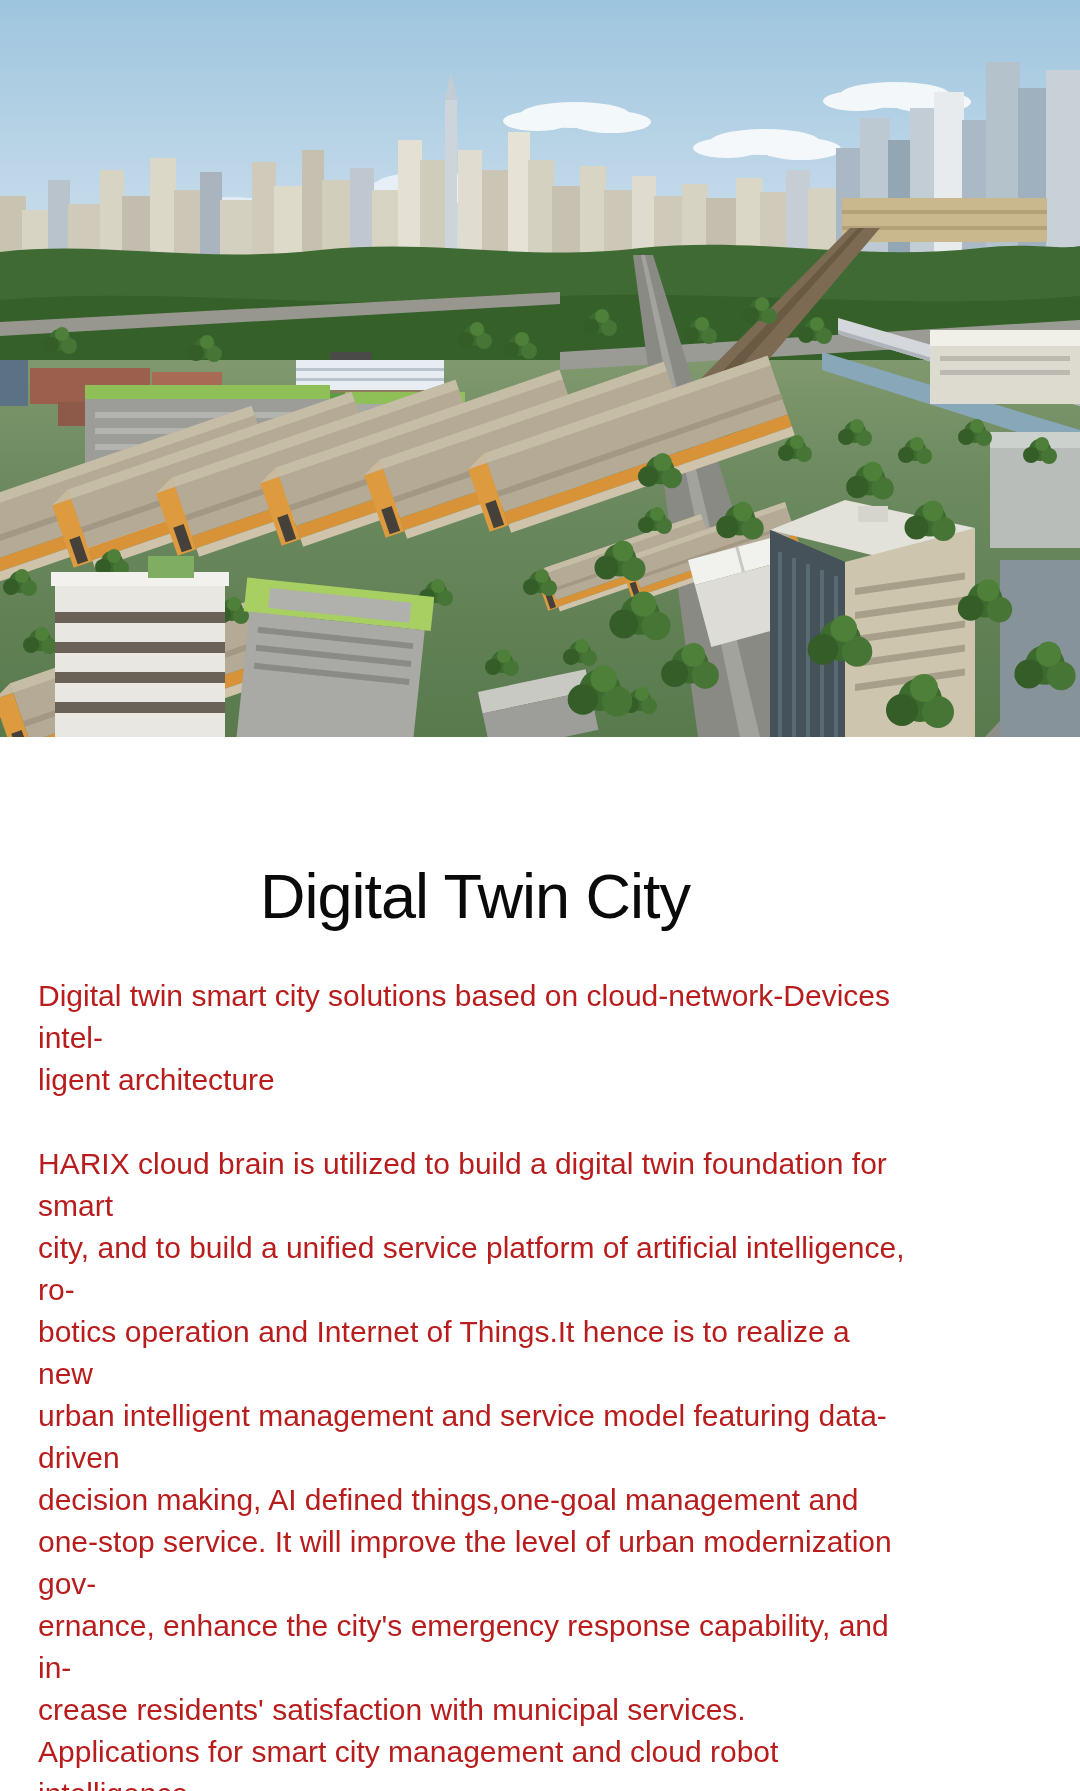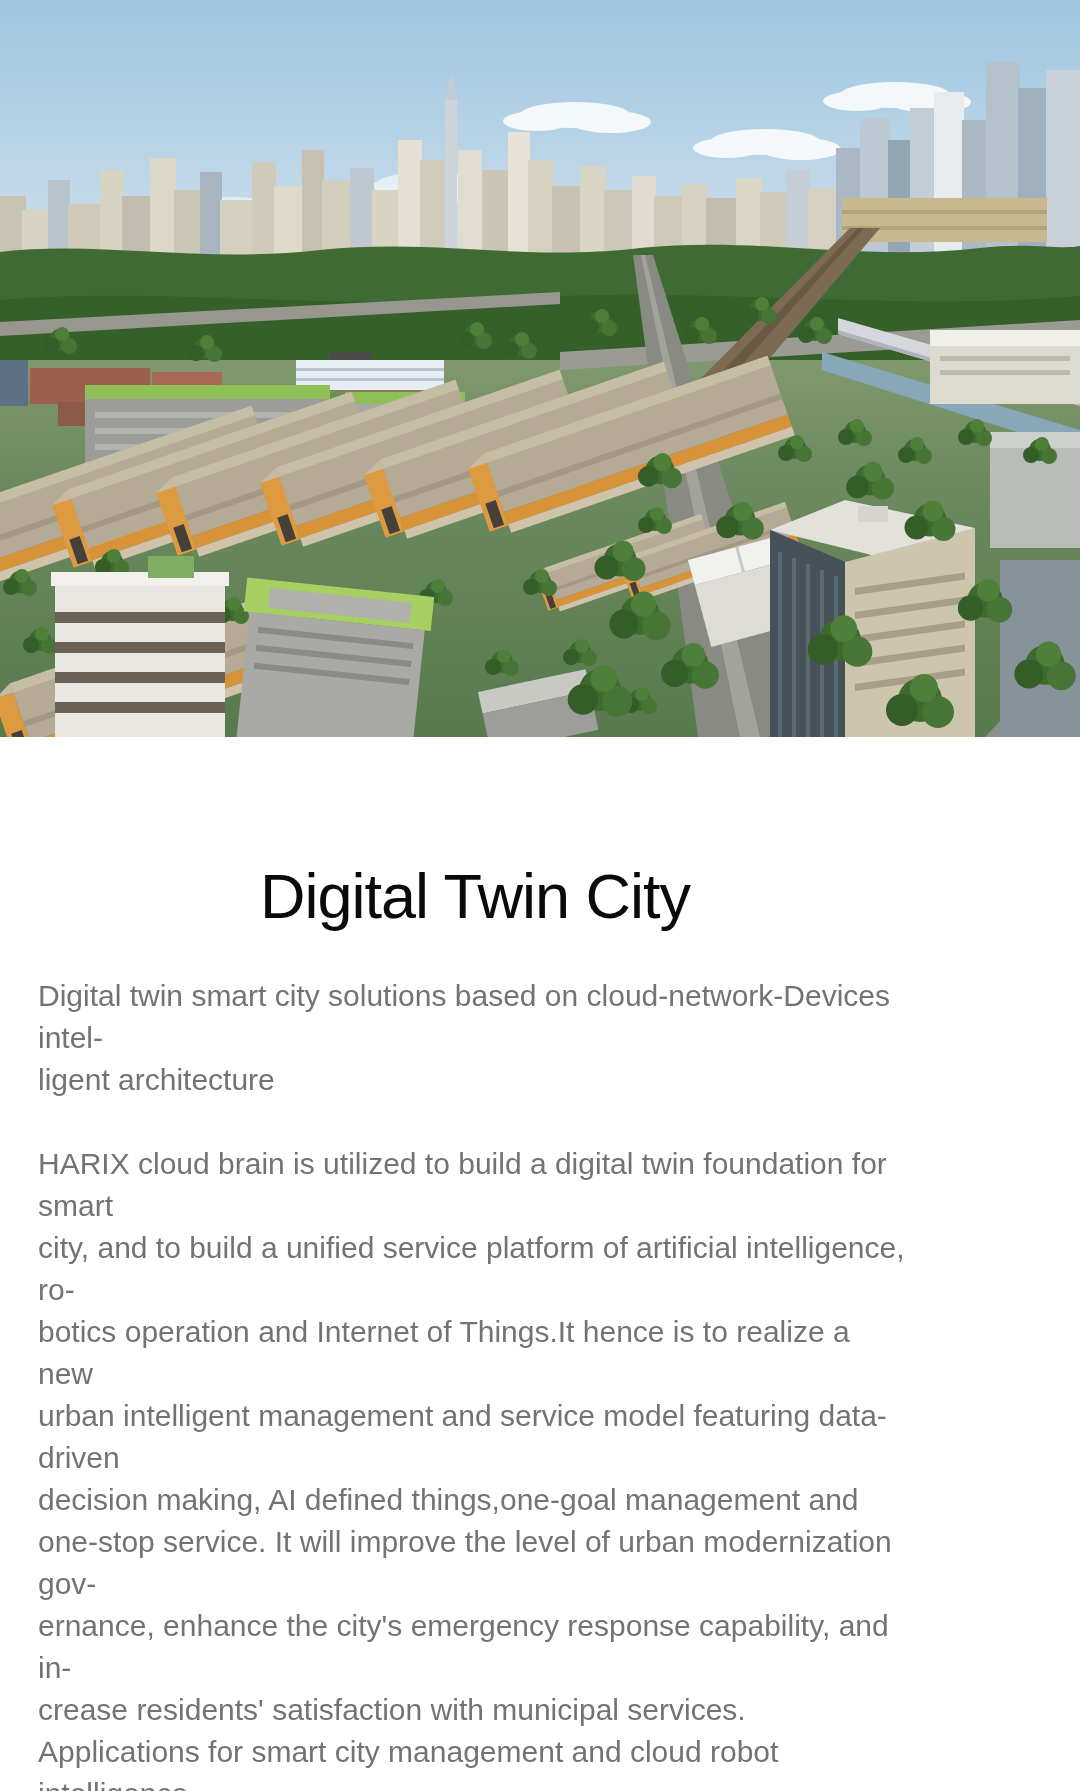--- a/index.html
+++ b/index.html
@@ -16,21 +16,21 @@
     letter-spacing:-1px;
     line-height:1.22;
     color:#0a0a0a;
     text-align:center;
     margin:121px 0 4px 0;
   }
 
   .para{
     font-size:30px;
     line-height:42px;
-    color:#737373;
+    color:#b91c1c;
     white-space:pre-line;
     margin:0;
   }
   .para.intro{margin-top:40px;}
   .para.body{margin-top:42px;}
 </style>
 </head>
 <body>
 
 <figure class="hero" aria-hidden="true">

